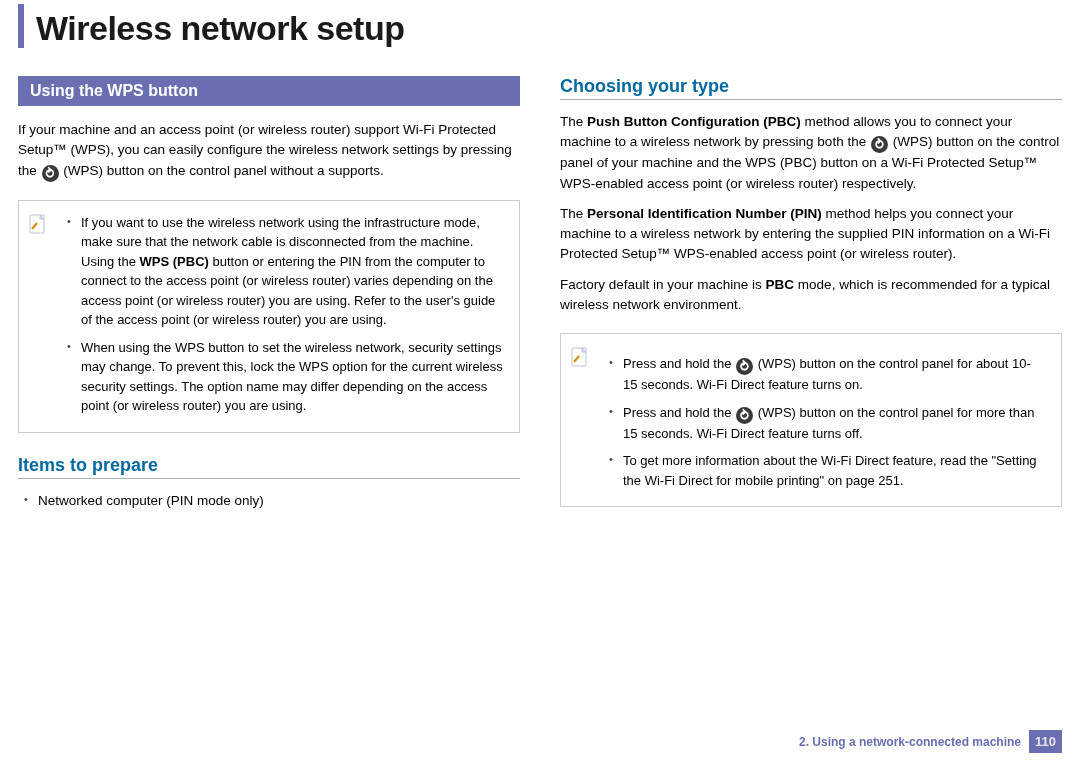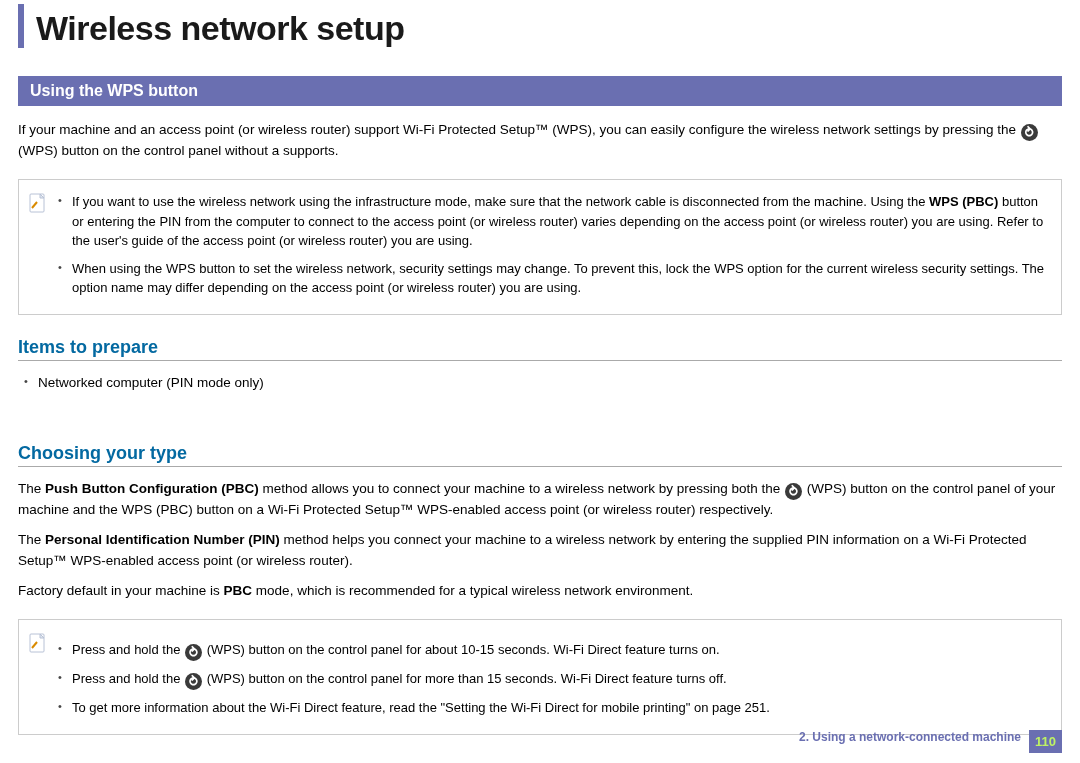--- a/index.html
+++ b/index.html
@@ -9,43 +9,43 @@
     color: #000;
     background: #fff;
     width: 1080px;
     height: 763px;
     position: relative;
     padding: 0 18px;
   }
   .page-title-wrap { display:flex; align-items:flex-end; margin-top:4px; margin-bottom:28px; }
   .title-bar { width:6px; height:44px; background:#6a6fb1; margin-right:12px; }
   .page-title { font-size:34px; font-weight:700; color:#1a1a1a; letter-spacing:-0.5px; }
-  .columns { display:flex; gap:40px;flex-direction:column; }
+  .columns { display:flex; gap:40px; }
   .col { flex:1; min-width:0; }
   .section-bar { background:#6a6fb1; color:#fff; font-weight:700; font-size:16px; padding:6px 12px; margin-bottom:14px; }
   p { line-height:1.5; margin-bottom:10px; }
   .sub-heading { font-size:18px; font-weight:700; color:#0369a1; margin-top:22px; margin-bottom:2px; }
   .sub-rule { border:none; border-top:1px solid #aaa; margin-bottom:12px; }
-  .notebox { border:1px solid #ccc; padding:12px 16px 8px 8px; margin-top:18px; display:flex; gap:1px; }
+  .notebox { border:1px solid #ccc; padding:12px 16px 8px 8px; margin-top:18px; display:flex; gap:10px; }
   .notebox .note-icon { flex:0 0 24px; }
   .notebox .note-body { flex:1; font-size:13px; line-height:1.5; }
   ul.bullets { list-style:none; padding-left:0; }
   ul.bullets > li { position:relative; padding-left:20px; margin-bottom:10px; line-height:1.5; }
   ul.bullets > li::before { content:"•"; position:absolute; left:6px; top:0; font-size:11px; color:#444; }
   ul.bullets.tight > li { margin-bottom:8px; font-size:13px; }
   .wps-icon {
     display:inline-flex; align-items:center; justify-content:center;
     width:17px; height:17px; border-radius:50%;
     background:#3a3a3a; color:#fff; font-size:11px; font-weight:700;
     vertical-align:-3px; margin:0 1px;
   }
   .wps-icon::before { content:"⥁"; font-size:13px; line-height:1; }
-  .footer { position:absolute; bottom:10px; right:18px; display:flex; gap:8px; }
+  .footer { position:absolute; bottom:10px; right:18px; display:flex; align-items:center; gap:8px; }
   .footer-text { color:#6a6fb1; font-weight:700; font-size:12px; }
-  .footer-page { background:#6a6fb1; color:#bef264; font-weight:700; font-size:13px; padding:4px 6px; }
+  .footer-page { background:#6a6fb1; color:#e5e5e5; font-weight:700; font-size:13px; padding:4px 6px; }
   b, strong { font-weight:700; }
 </style>
 </head>
 <body>
 
 <div class="page-title-wrap">
   <div class="title-bar"></div>
   <h1 class="page-title">Wireless network setup</h1>
 </div>
 

